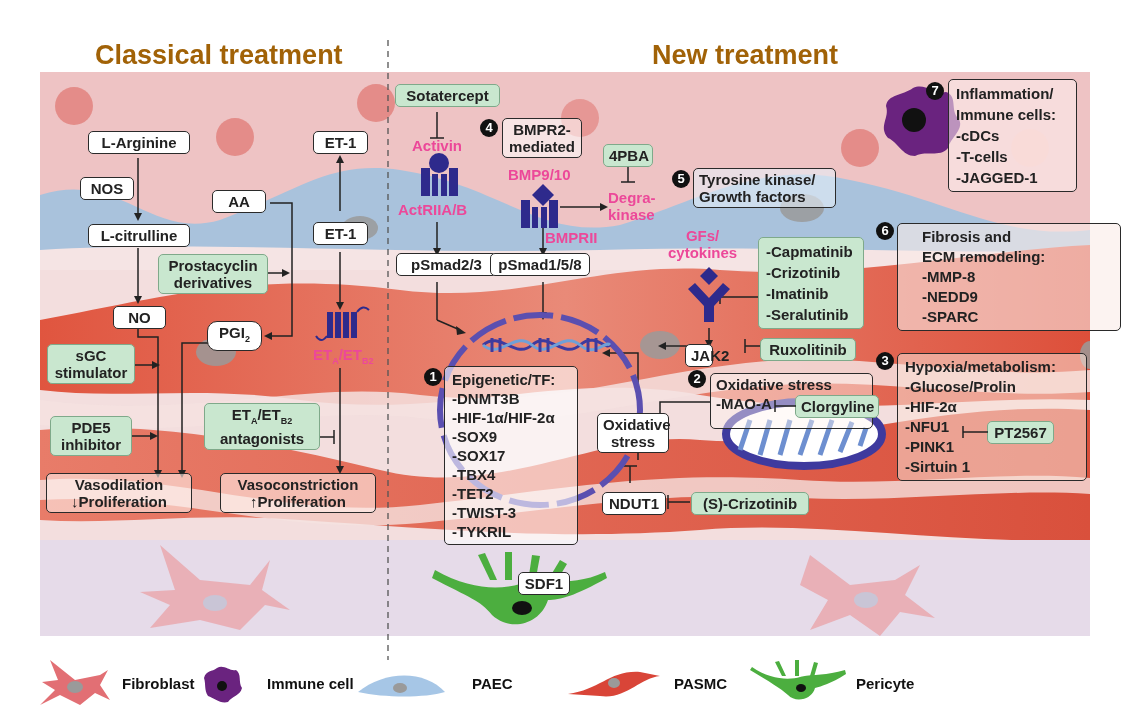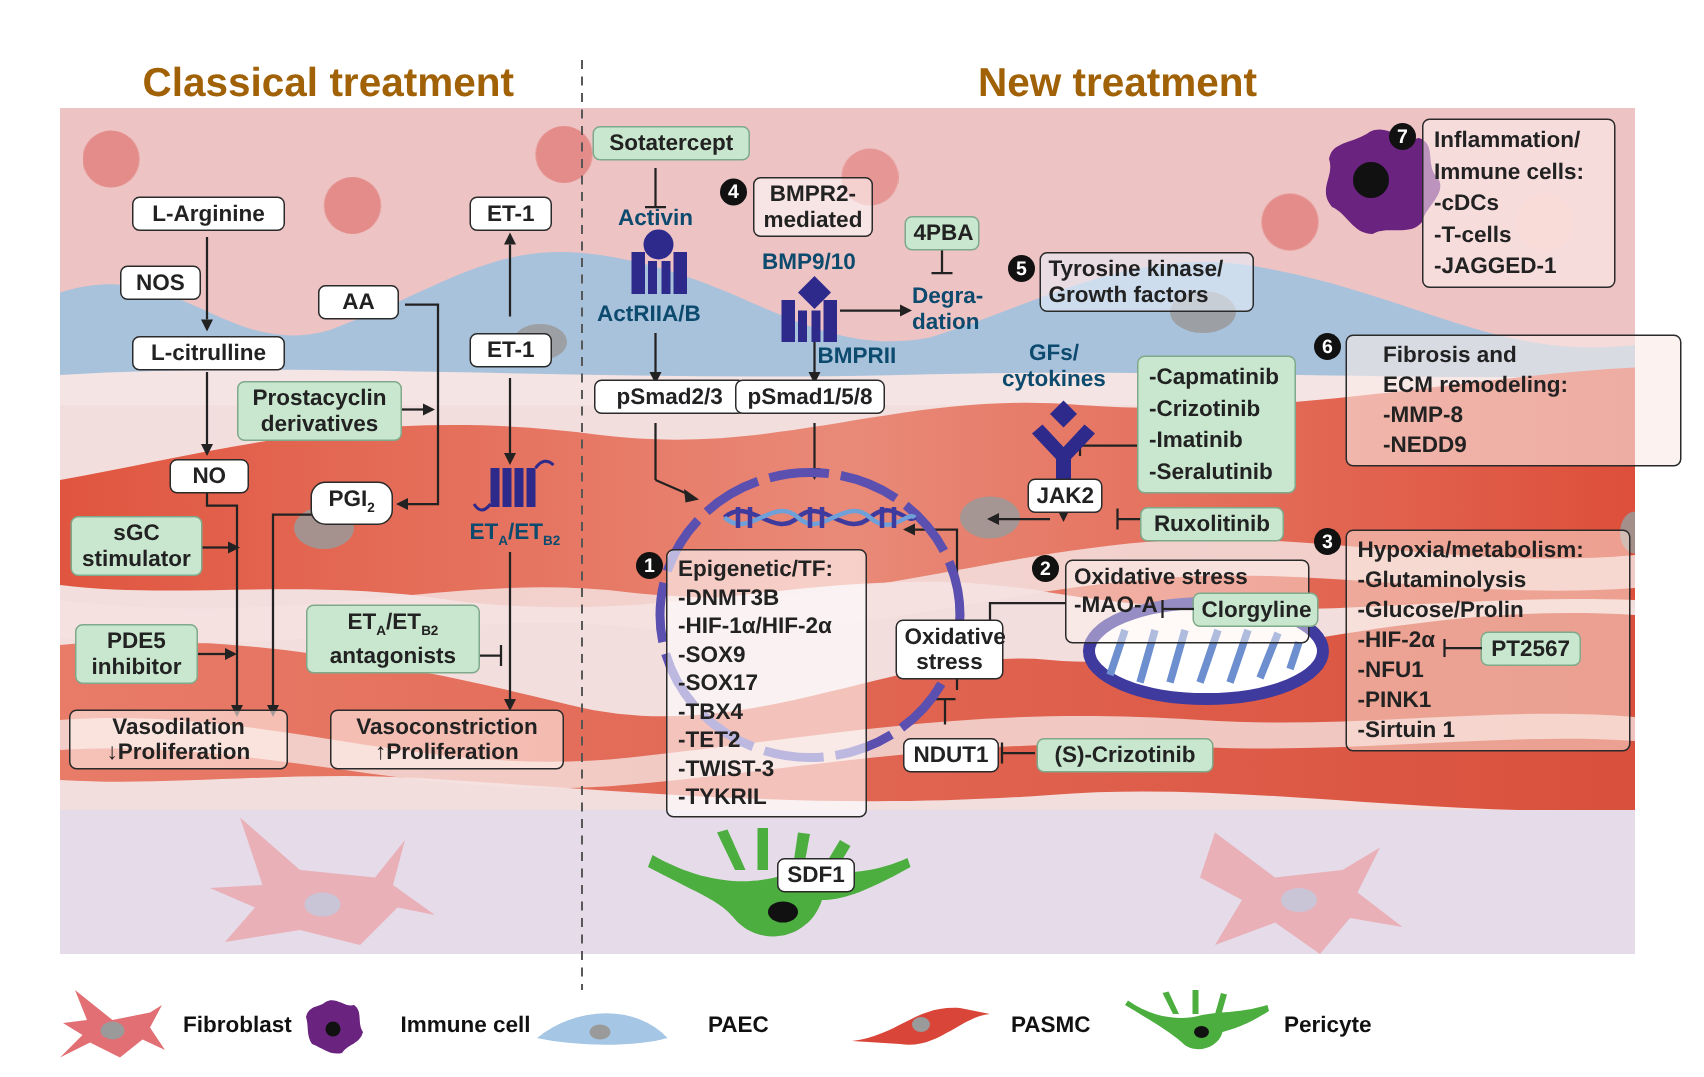--- a/index.html
+++ b/index.html
@@ -4,21 +4,21 @@
 <style>
   html,body{margin:0;padding:0;background:#fff;}
   body{width:1136px;height:718px;position:relative;overflow:hidden;font-family:"Liberation Sans",sans-serif;color:#222;}
   .abs{position:absolute;}
   .title{position:absolute;font-weight:bold;font-size:27px;color:#a16207;top:40px;}
   svg.bg{position:absolute;left:0;top:0;}
   .box{position:absolute;border:1.5px solid #2a2a2a;border-radius:5px;background:#fff;font-weight:bold;font-size:15px;line-height:17px;text-align:center;box-sizing:border-box;padding:2px 5px;white-space:nowrap;color:#222;}
   .green{background:#c9e7cf;border-color:#7fa98a;}
   .trans{background:rgba(255,255,255,0.55);}
   .list{text-align:left;line-height:19px;padding:3px 7px;}
-  .lbl{position:absolute;font-weight:bold;font-size:15px;line-height:17px;color:#0c4a6e;text-align:center;white-space:nowrap;}
+  .lbl{position:absolute;font-weight:bold;font-size:15px;line-height:17px;color:#ec4899;text-align:center;white-space:nowrap;}
   .num{position:absolute;width:18px;height:18px;border-radius:50%;background:#111;color:#fff;font-weight:bold;font-size:13px;line-height:18px;text-align:center;}
   .legend-lbl{position:absolute;font-weight:bold;font-size:15px;color:#111;top:675px;}
   sub{font-size:9px;}
 </style>
 </head>
 <body>
 
 <svg class="bg" width="1136" height="718">
   <defs>
     <linearGradient id="smc" x1="0" x2="1" y1="0" y2="0">
@@ -259,41 +259,41 @@
 <div class="num" style="left:480px;top:119px;">4</div>
 <div class="box trans" style="left:502px;top:118px;width:80px;">
   <div>BMPR2-</div>
     <div>mediated</div>
 </div>
 <div class="lbl" style="left:508px;top:166px;">BMP9/10</div>
 <div class="lbl" style="left:545px;top:229px;">BMPRII</div>
 <div class="box green" style="left:603px;top:144px;width:50px;">4PBA</div>
 <div class="lbl" style="left:608px;top:189px;text-align:left;">
   <div>Degra-</div>
-    <div>dation</div>
+    <div>kinase</div>
 </div>
 <div class="box" style="left:396px;top:253px;width:101px;">pSmad2/3</div>
 <div class="box" style="left:490px;top:253px;width:100px;">pSmad1/5/8</div>
 
 <div class="num" style="left:672px;top:170px;">5</div>
 <div class="box trans" style="left:693px;top:168px;width:143px;text-align:left;background:rgba(230,238,248,0.6);">
   <div>Tyrosine kinase/</div>
     <div>Growth factors</div>
 </div>
 <div class="lbl" style="left:668px;top:227px;">
   <div>GFs/</div>
     <div>cytokines</div>
 </div>
 <div class="box green list" style="left:758px;top:237px;width:106px;line-height:21px;">
   <div>-Capmatinib</div>
     <div>-Crizotinib</div>
     <div>-Imatinib</div>
     <div>-Seralutinib</div>
 </div>
-<div class="box" style="left:685px;top:319px;width:50px;">JAK2</div>
+<div class="box" style="left:685px;top:344px;width:28px;">JAK2</div>
 <div class="box green" style="left:760px;top:338px;width:96px;">Ruxolitinib</div>
 
 <div class="num" style="left:424px;top:368px;">1</div>
 <div class="box list" style="left:444px;top:366px;width:134px;background:rgba(255,255,255,0.6);">
   <div>Epigenetic/TF:</div>
     <div>-DNMT3B</div>
     <div>-HIF-1α/HIF-2α</div>
     <div>-SOX9</div>
     <div>-SOX17</div>
     <div>-TBX4</div>
@@ -324,26 +324,26 @@
     <div>-T-cells</div>
     <div>-JAGGED-1</div>
 </div>
 
 <div class="num" style="left:876px;top:222px;">6</div>
 <div class="box list" style="left:897px;top:223px;width:224px;background:rgba(250,235,232,0.6);line-height:20px;padding-left:24px;">
   <div>Fibrosis and</div>
     <div>ECM remodeling:</div>
     <div>-MMP-8</div>
     <div>-NEDD9</div>
+    <div>-SPARC</div>
 </div>
 
 <div class="num" style="left:876px;top:352px;">3</div>
 <div class="box list" style="left:897px;top:353px;width:190px;background:rgba(250,225,215,0.55);line-height:20px;">
   <div>Hypoxia/metabolism:</div>
-  <div>-Glutaminolysis</div>
   <div>-Glucose/Prolin</div>
   <div><span>-HIF-2α</span></div>
   <div>-NFU1</div>
   <div>-PINK1</div>
   <div>-Sirtuin 1</div>
 </div>
 <div class="box green" style="left:987px;top:421px;width:67px;">PT2567</div>
 <svg class="abs" style="left:960px;top:424px;" width="28" height="16">
   <line x1="3" y1="2" x2="3" y2="14" stroke="#222" stroke-width="1.5"></line>
     <line x1="3" y1="8" x2="28" y2="8" stroke="#222" stroke-width="1.5"></line>

